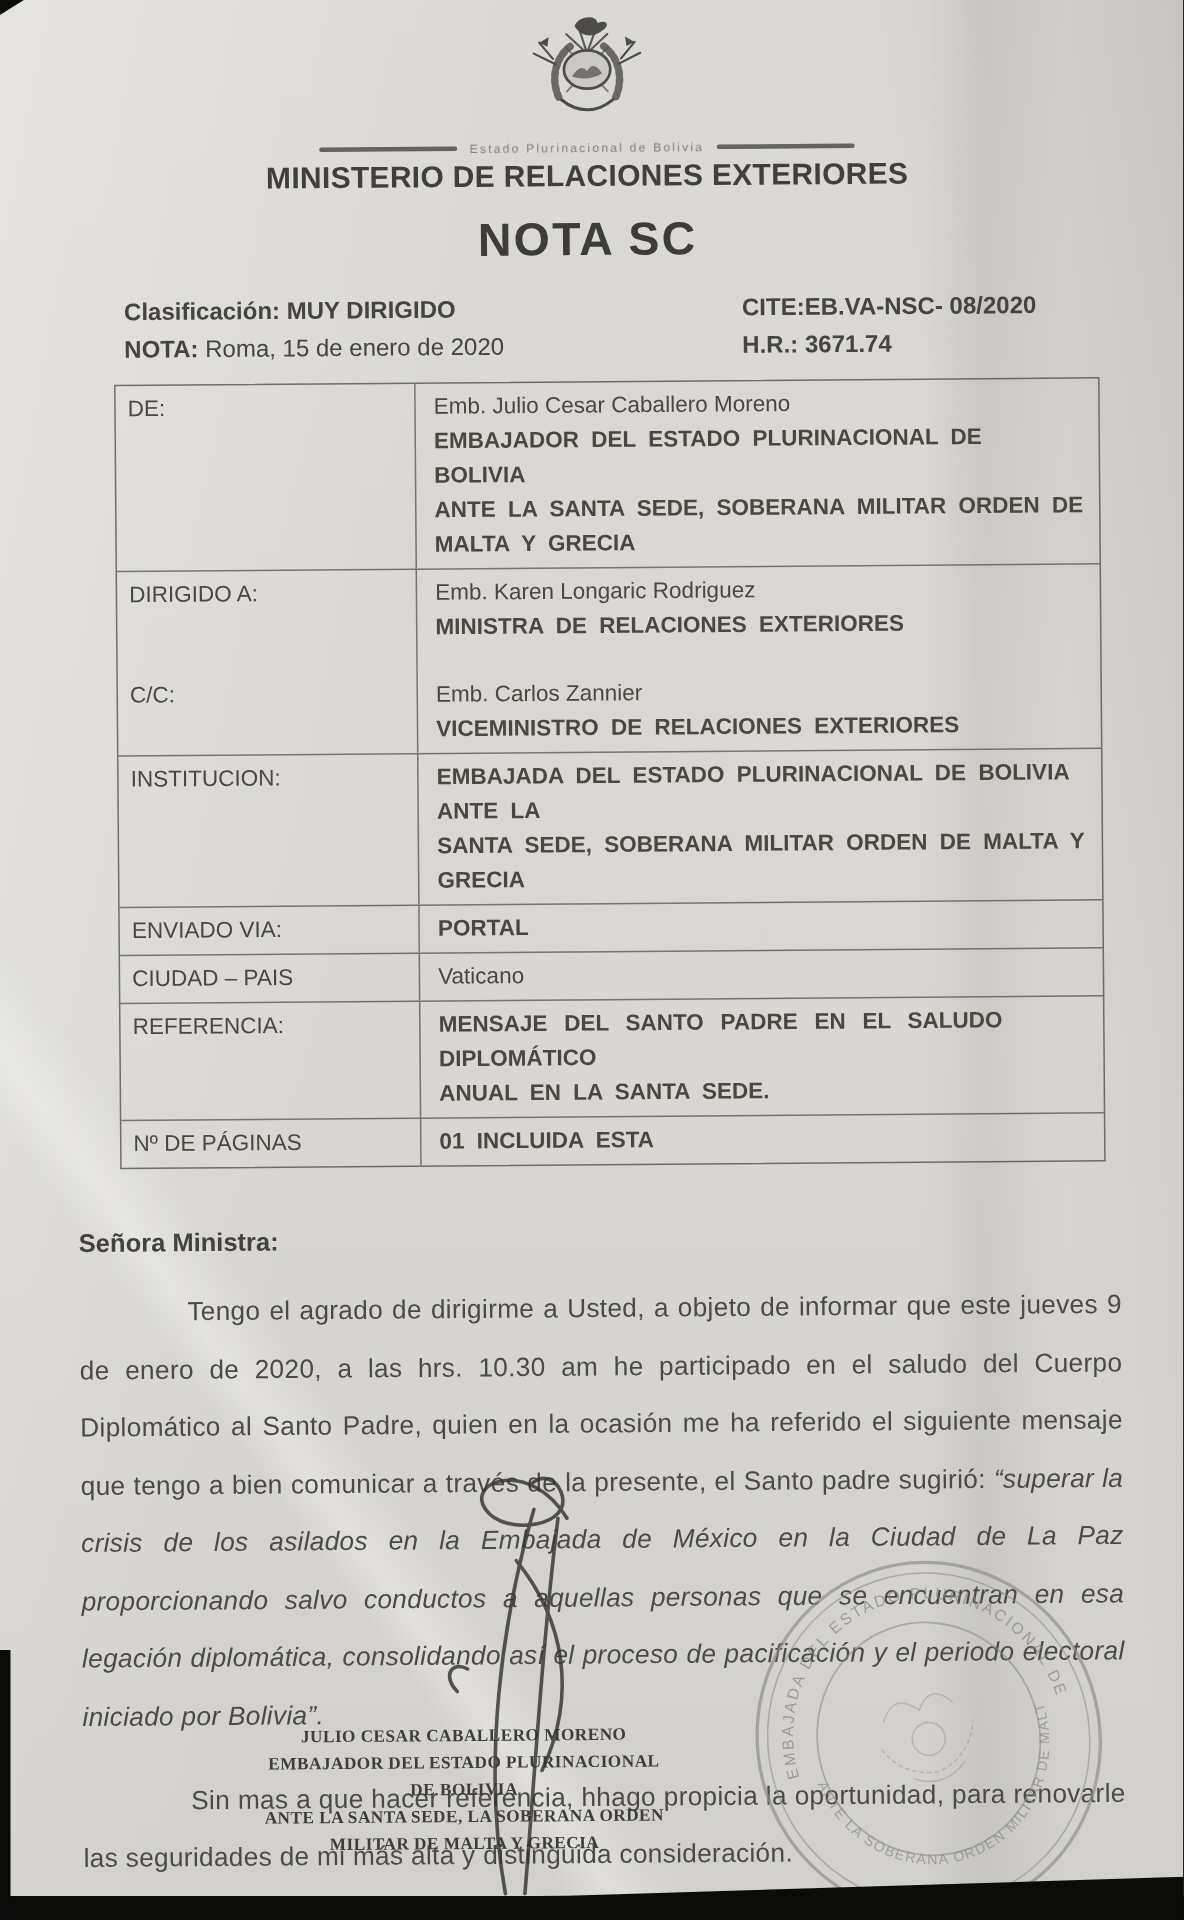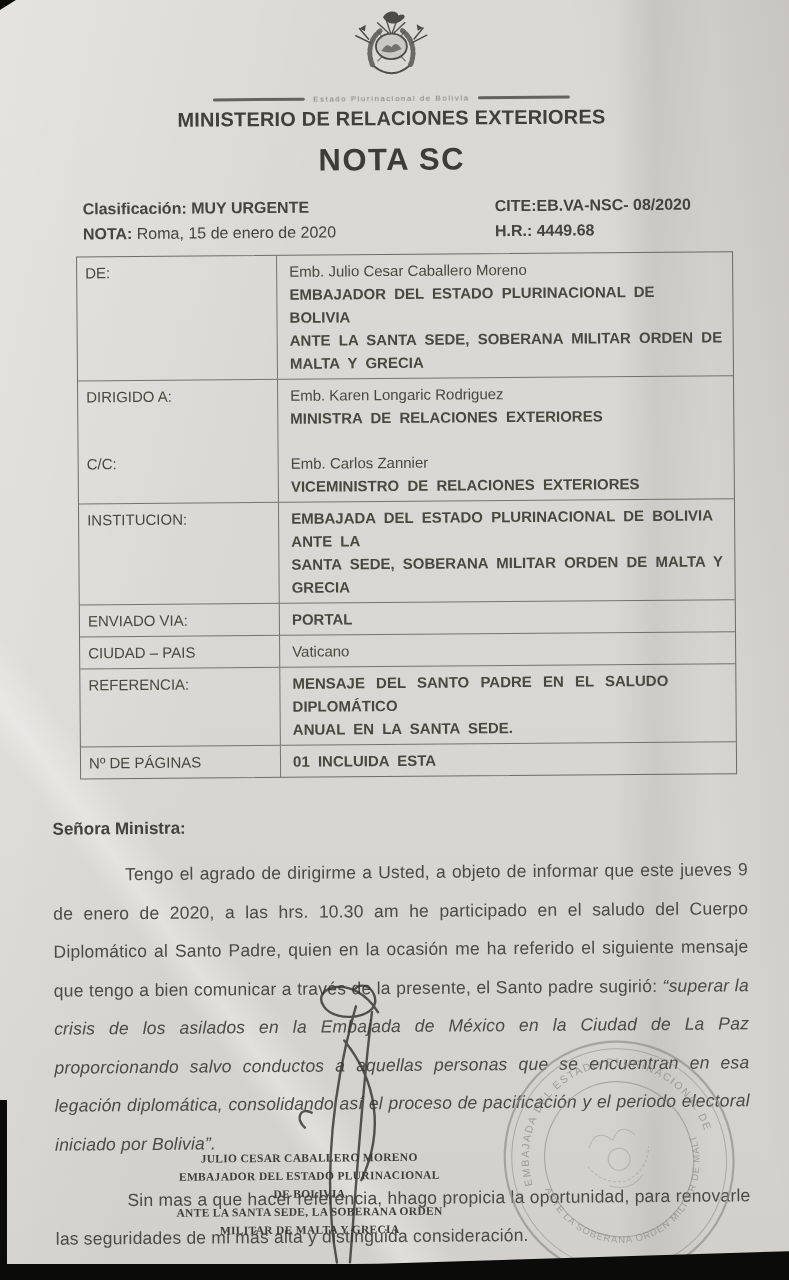--- a/index.html
+++ b/index.html
@@ -135,32 +135,32 @@
         <span class="rule"></span>
       </div>
 
       <div class="ministry">MINISTERIO DE RELACIONES EXTERIORES</div>
       <div class="doc-type">NOTA SC</div>
 
       <div class="meta">
         <div class="meta-left">
           <div class="meta-line">
             <span class="b">Clasificación:</span>
-            <span class="b">MUY URGENTE</span>
+            <span class="b">MUY DIRIGIDO</span>
           </div>
           <div class="meta-line">
             <span class="b">NOTA:</span>
             <span class="meta-val">Roma, 15 de enero de 2020</span>
           </div>
         </div>
         <div class="meta-right">
           <div class="meta-line b">CITE:EB.VA-NSC- 08/2020</div>
           <div class="meta-line">
             <span class="b">H.R.:</span>
-            <span class="b">4449.68</span>
+            <span class="b">3671.74</span>
           </div>
         </div>
       </div>
 
       <div class="note-table">
 
         <div class="trow">
           <div class="tlabel">DE:</div>
           <div class="tval">
             <div>Emb. Julio Cesar Caballero Moreno</div>

